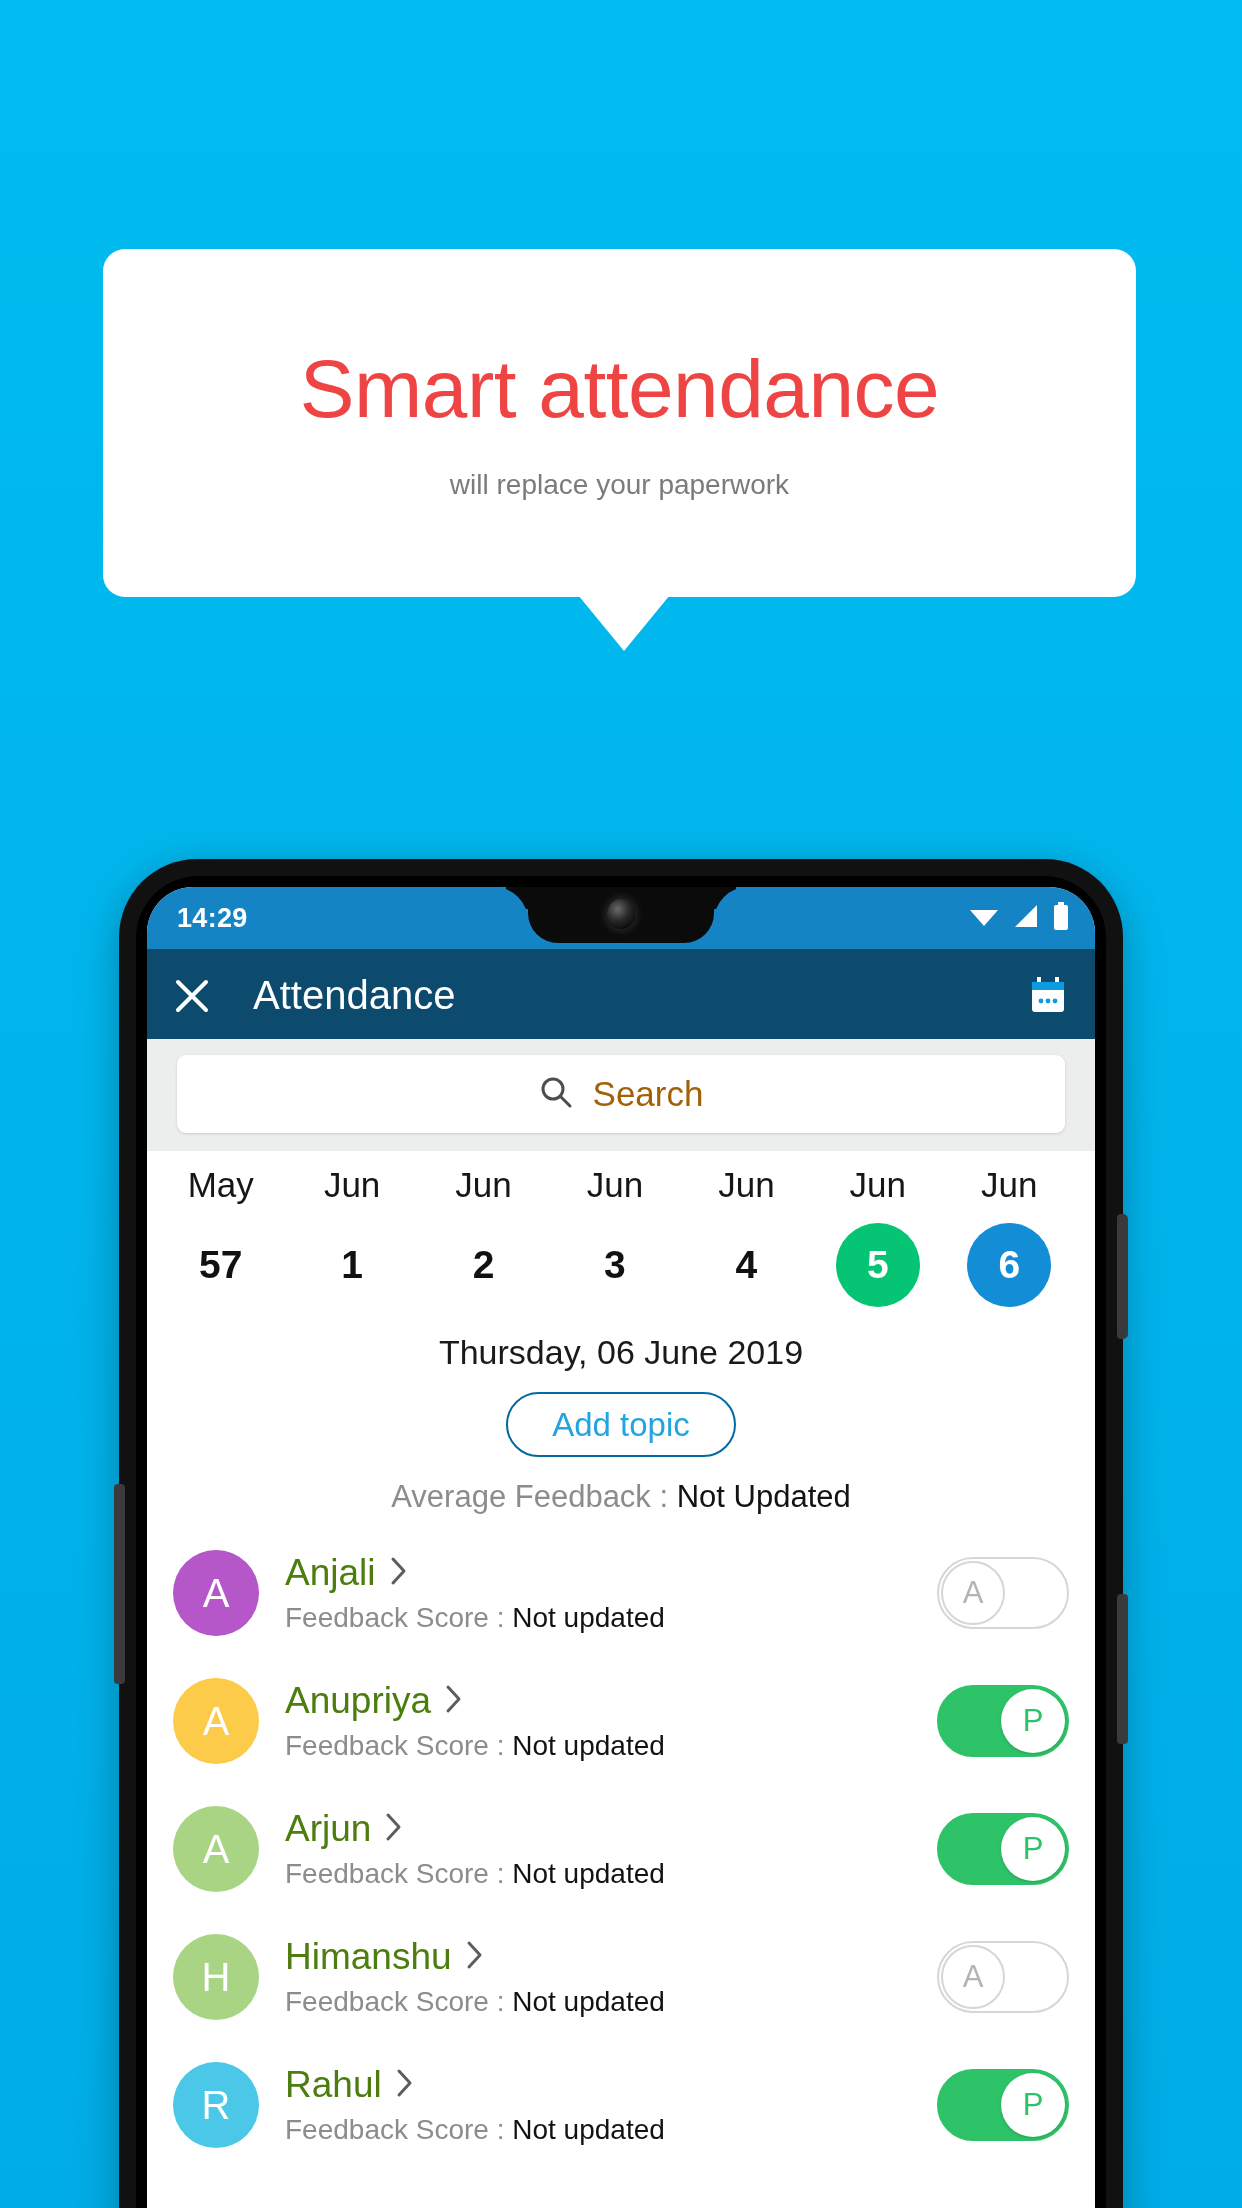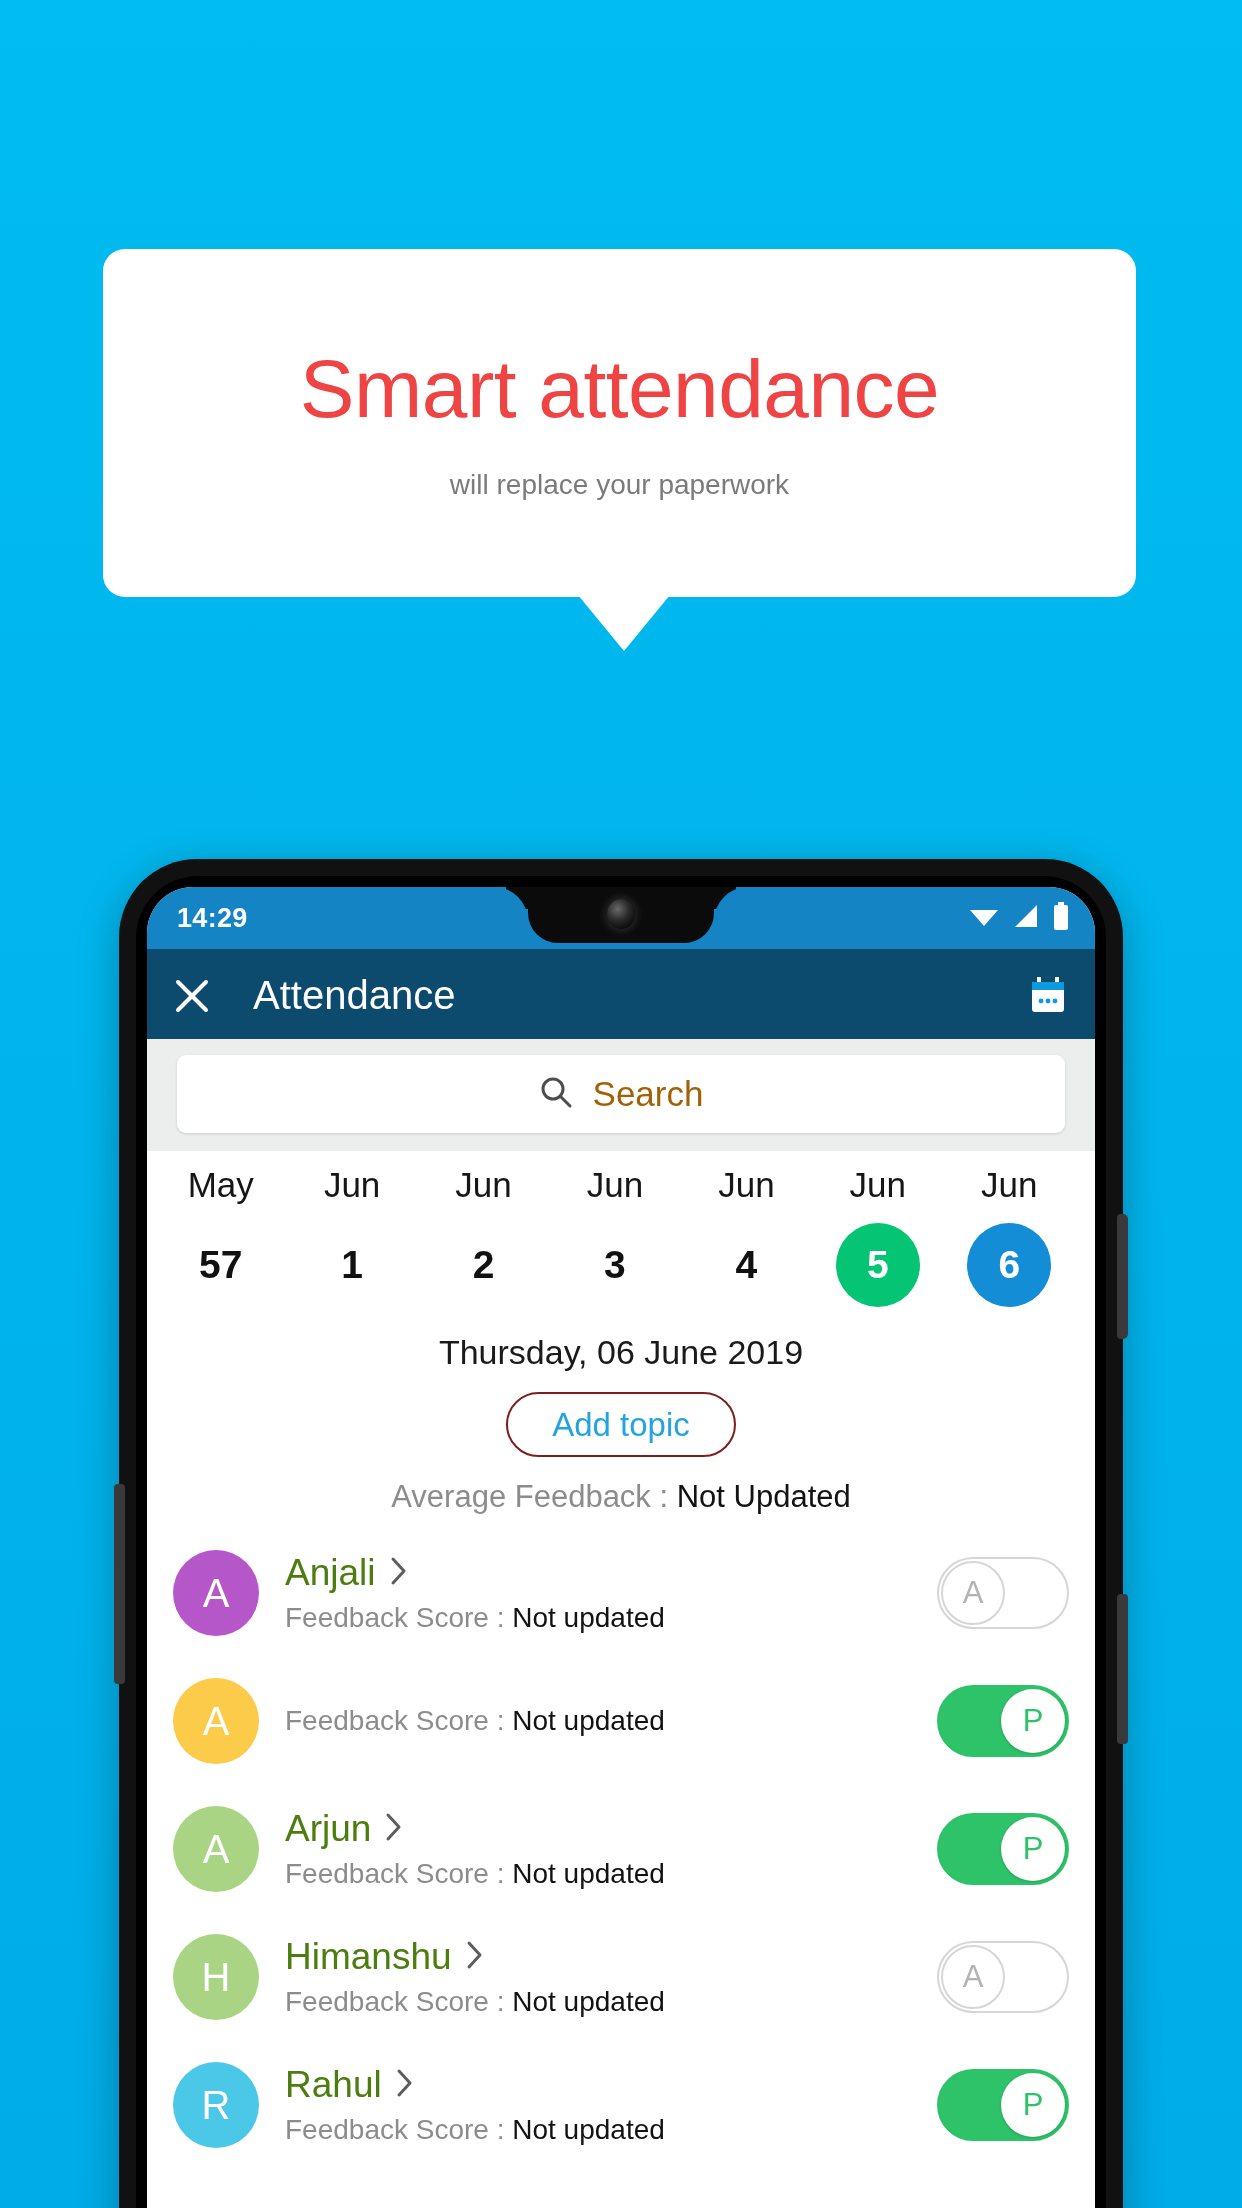--- a/index.html
+++ b/index.html
@@ -273,21 +273,21 @@
     font-size: 34px;
     color: #1a1a1a;
     margin-top: 18px;
   }
   .addtopic-row {
     display: flex;
     justify-content: center;
     margin-top: 20px;
   }
   .addtopic-btn {
-    border: 2px solid #7f1d1d;
+    border: 2px solid #0369a1;
     color: #23a3e0;
     border-radius: 38px;
     font-size: 33px;
     padding: 14px 44px;
     background: transparent;
     font-family: "Liberation Sans", sans-serif;
     line-height: 1;
   }
   .avgfeedback {
     text-align: center;
@@ -521,20 +521,28 @@
           </div>
         </div>
         <div class="toggle off">
           <div class="knob">A</div>
         </div>
       </div>
 
       <div class="student-row">
         <div class="avatar" style="background:#fbcb49">A</div>
         <div class="student-text">
+          <div class="student-name-line">
+            <span class="student-name">Anupriya</span>
+            <span class="chev">
+              <svg width="18" height="30" viewBox="0 0 18 30">
+                  <path d="M3 3 L14 15 L3 27" fill="none" stroke="#5d5d5d" stroke-width="3" stroke-linecap="round" stroke-linejoin="round"></path>
+                </svg>
+            </span>
+          </div>
           <div class="score-line">
             <span class="score-label">Feedback Score : </span><span class="score-value">Not updated</span>
           </div>
         </div>
         <div class="toggle on">
           <div class="knob">P</div>
         </div>
       </div>
 
       <div class="student-row">

